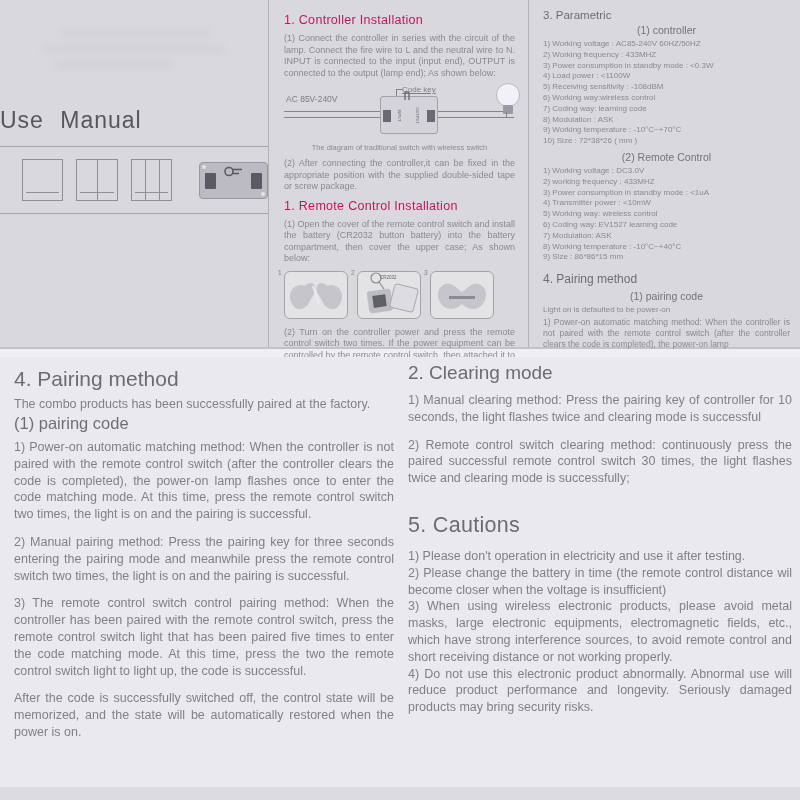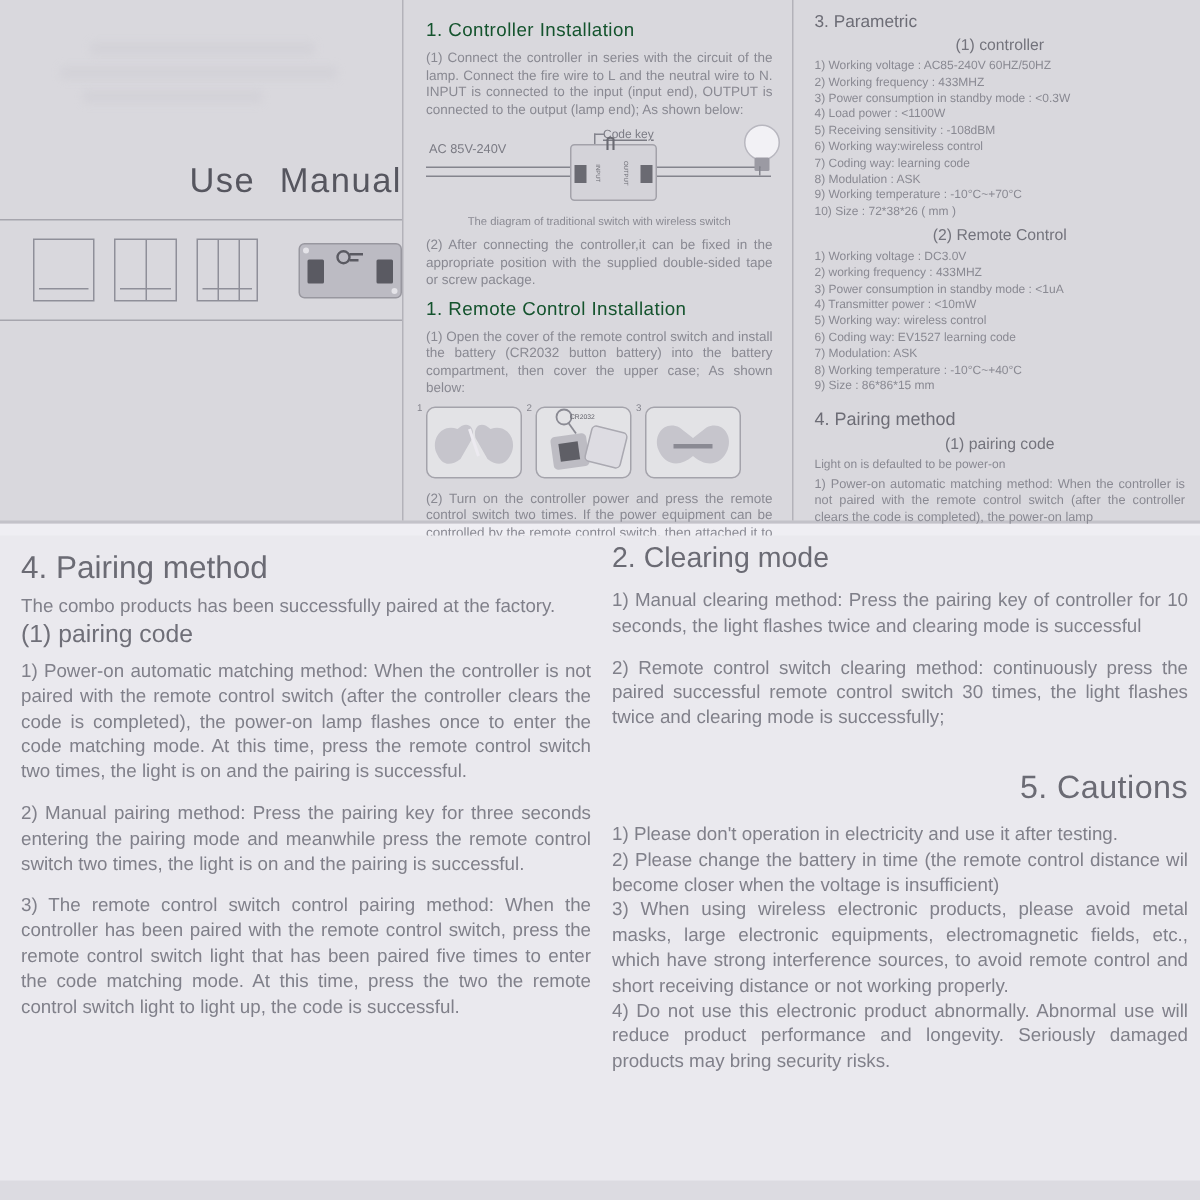--- a/index.html
+++ b/index.html
@@ -11,36 +11,36 @@
   .sheet-top { position:absolute; left:0; top:0; width:800px; height:349px;
                background:#d9d8dd; border-bottom:2px solid #c3c2c9; }
   .col-left  { position:absolute; left:0; top:0; width:268px; height:347px; }
   .col-mid   { position:absolute; left:268px; top:0; width:260px; height:347px;
                border-left:1px solid #b3b2b9; padding:10px 13px 0 15px; }
   .col-right { position:absolute; left:528px; top:0; width:272px; height:347px;
                border-left:1px solid #b3b2b9; padding:9px 10px 0 14px; }
 
   .ghost { position:absolute; background:#c9c8cf; opacity:.35; filter:blur(3px); border-radius:2px; }
 
-  .use-manual { position:absolute; top:107px; left:0; width:100%; text-align:right;
+  .use-manual { position:absolute; top:107px; left:0; width:100%; text-align:left;
                 font-size:23px; color:#56565f; letter-spacing:1px; word-spacing:9px; }
 
   .products { position:absolute; top:146px; left:0; width:268px; height:68px;
               border-top:1px solid #a6a5ad; border-bottom:1px solid #a6a5ad;
               display:flex; align-items:center; padding-left:22px; }
   .switch { width:42px; height:42px; border:1px solid #8f8f99; position:relative; margin-right:13px; }
   .switch .seam { position:absolute; left:3px; right:3px; bottom:7px; height:0; border-top:1px solid #8f8f99; }
   .switch .vdiv { position:absolute; top:0; bottom:0; width:0; border-left:1px solid #8f8f99; }
   .ctrl-product { width:70px; height:37px; background:#bcbbc3; border:1px solid #98979f;
                   border-radius:4px; position:relative; margin-left:14px; }
   .ctrl-product .term { position:absolute; width:11px; height:16px; background:#5a5a62; top:10px; border-radius:1px; }
   .ctrl-product .screw { position:absolute; width:4px; height:4px; border-radius:50%; background:#e4e3e8; }
   .keyglyph { position:absolute; left:24px; top:3px; }
 
-  .h-mid { font-size:12.5px; font-weight:normal; color:#14532d; letter-spacing:.3px; margin:3px 0 6px; }
+  .h-mid { font-size:12.5px; font-weight:normal; color:#be185d; letter-spacing:.3px; margin:3px 0 6px; }
   .p-mid, .p-mid2 { font-size:9px; line-height:11.5px; color:#898992; text-align:justify; margin-bottom:6px; }
 
   
   .diagram { position:relative; height:56px; margin:2px 0 2px; }
   .wire { position:absolute; height:0; border-top:1px solid #84848d; }
   .ac-label { position:absolute; left:2px; top:9px; font-size:8.5px; color:#7b7b84; }
   .codekey-label { position:absolute; left:118px; top:0; font-size:8px; color:#7b7b84;text-decoration:underline; }
   .codekey-leader { position:absolute; left:112px; top:4px; width:7px; height:8px;
                     border-left:1px solid #84848d; border-top:1px solid #84848d; }
   .ctrl-box { position:absolute; left:96px; top:11px; width:58px; height:38px;
@@ -72,21 +72,21 @@
   
   .sheet-bottom { position:absolute; left:0; top:357px; width:800px; height:443px; background:#eae9ee; }
   .bcol-left  { position:absolute; left:14px;  top:10px; width:380px; }
   .bcol-right { position:absolute; left:408px; top:5px;  width:384px; }
   .h1b { font-size:21px; font-weight:normal; color:#6b6b74; margin-bottom:5px; }
   .h2b { font-size:19px; font-weight:normal; color:#6b6b74; margin-bottom:8px; }
   .subb { font-size:16.5px; font-weight:normal; color:#6f6f78; margin:2px 0 6px; }
   .pb { font-size:12.5px; line-height:16.8px; color:#80808a; text-align:justify; margin-bottom:11px; }
   .pb-tight { font-size:12.5px; line-height:16.8px; color:#80808a; text-align:justify; margin-bottom:0; }
   .intro { font-size:12.5px; line-height:16px; color:#80808a; }
-  .cautions-h { font-size:21.5px; font-weight:normal; color:#6b6b74; margin:26px 0 10px; letter-spacing:.3px;text-align:right; }
+  .cautions-h { font-size:21.5px; font-weight:normal; color:#6b6b74; margin:26px 0 10px; letter-spacing:.3px; }
 
   .bottom-strip { position:absolute; left:0; top:787px; width:800px; height:13px; background:#dcdbe1; }
 
   svg { display:block; }
 </style>
 </head>
 <body>
 
 <div class="canvas">
 
@@ -226,20 +226,21 @@
 
   <div class="sheet-bottom">
 
     <div class="bcol-left">
       <h2 class="h1b">4. Pairing method</h2>
       <div class="intro">The combo products has been successfully paired at the factory.</div>
       <div class="subb">(1) pairing code</div>
       <p class="pb">1) Power-on automatic matching method: When the controller is not paired with the remote control switch (after the controller clears the code is completed), the power-on lamp flashes once to enter the code matching mode. At this time, press the remote control switch two times, the light is on and the pairing is successful.</p>
       <p class="pb">2) Manual pairing method: Press the pairing key for three seconds entering the pairing mode and meanwhile press the remote control switch two times, the light is on and the pairing is successful.</p>
       <p class="pb">3) The remote control switch control pairing method: When the controller has been paired with the remote control switch, press the remote control switch light that has been paired five times to enter the code matching mode. At this time, press the two the remote control switch light to light up, the code is successful.</p>
+      <p class="pb">After the code is successfully switched off, the control state will be memorized, and the state will be automatically restored when the power is on.</p>
     </div>
 
     <div class="bcol-right">
       <h2 class="h2b">2. Clearing mode</h2>
       <p class="pb">1) Manual clearing method: Press the pairing key of controller for 10 seconds, the light flashes twice and clearing mode is successful</p>
       <p class="pb">2) Remote control switch clearing method: continuously press the paired successful remote control switch 30 times, the light flashes twice and clearing mode is successfully;</p>
       <h2 class="cautions-h">5. Cautions</h2>
       <p class="pb-tight">1) Please don't operation in electricity and use it after testing.</p>
       <p class="pb-tight">2) Please change the battery in time (the remote control distance wil become closer when the voltage is insufficient)</p>
       <p class="pb-tight">3) When using wireless electronic products, please avoid metal masks, large electronic equipments, electromagnetic fields, etc., which have strong interference sources, to avoid remote control and short receiving distance or not working properly.</p>

